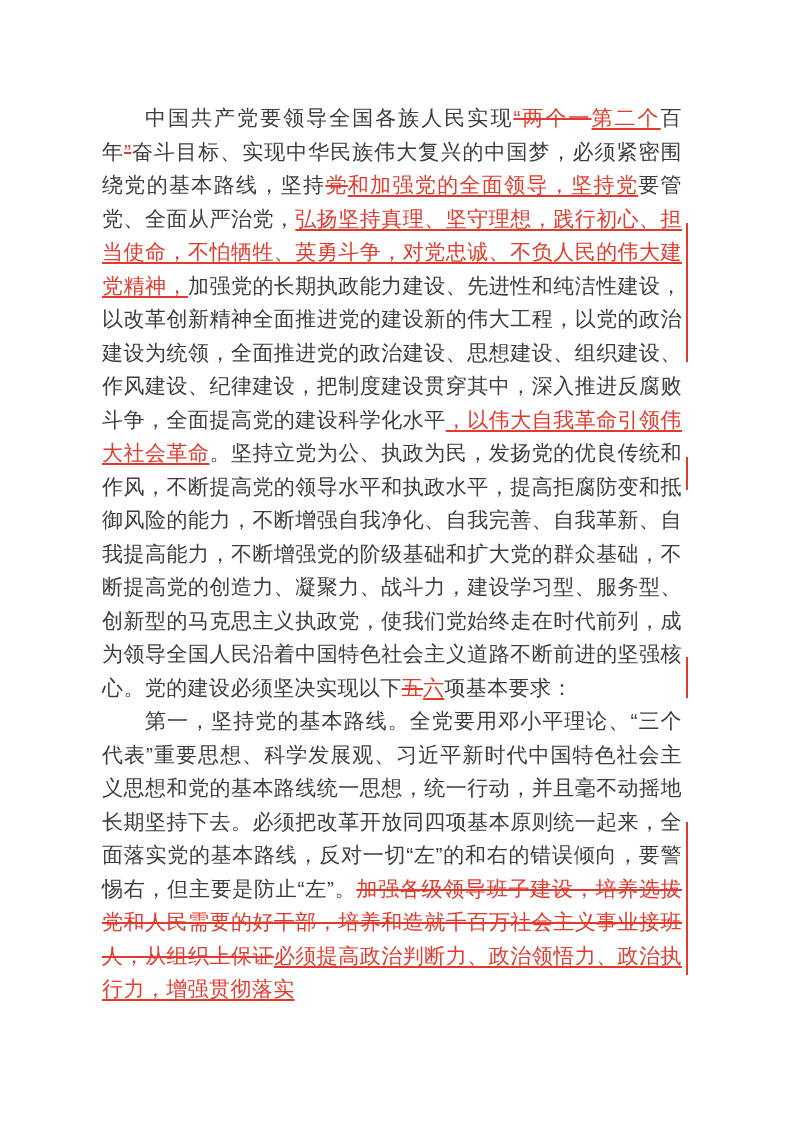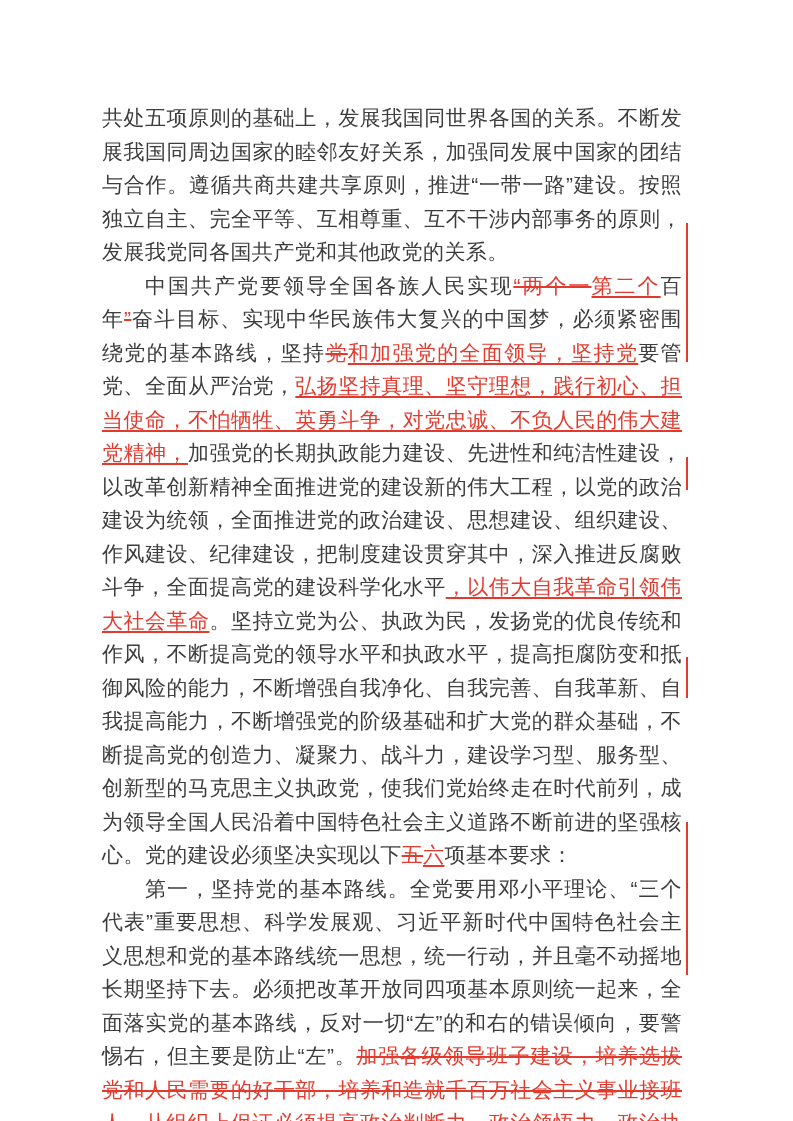--- a/index.html
+++ b/index.html
@@ -62,21 +62,20 @@
     left: 686px;
     width: 2px;
     background: var(--rev-color);
   }
 </style>
 </head>
 <body>
 
 <div class="page">
   <div class="text-body" id="text-body">
-      <p class="para"><span class="run-normal">共处五项原则的基础上，发展我国同世界各国的关系。不断发展我国同周边国家的睦邻友好关系，加强同发展中国家的团结与合作。遵循共商共建共享原则，推进“一带一路”建设。按照独立自主、完全平等、互相尊重、互不干涉内部事务的原则，发展我党同各国共产党和其他政党的关系。</span></p>
       <p class="para indent"><span class="run-normal">中国共产党要领导全国各族人民实现</span><span class="run-delete">“两个一</span><span class="run-insert">第二个</span><span class="run-normal">百年</span><span class="run-delete">”</span><span class="run-normal">奋斗目标、实现中华民族伟大复兴的中国梦，必须紧密围绕党的基本路线，坚持</span><span class="run-delete">党</span><span class="run-insert">和加强党的全面领导，坚持党</span><span class="run-normal">要管党、全面从严治党，</span><span class="run-insert">弘扬坚持真理、坚守理想，践行初心、担当使命，不怕牺牲、英勇斗争，对党忠诚、不负人民的伟大建党精神，</span><span class="run-normal">加强党的长期执政能力建设、先进性和纯洁性建设，以改革创新精神全面推进党的建设新的伟大工程，以党的政治建设为统领，全面推进党的政治建设、思想建设、组织建设、作风建设、纪律建设，把制度建设贯穿其中，深入推进反腐败斗争，全面提高党的建设科学化水平</span><span class="run-insert">，以伟大自我革命引领伟大社会革命</span><span class="run-normal">。坚持立党为公、执政为民，发扬党的优良传统和作风，不断提高党的领导水平和执政水平，提高拒腐防变和抵御风险的能力，不断增强自我净化、自我完善、自我革新、自我提高能力，不断增强党的阶级基础和扩大党的群众基础，不断提高党的创造力、凝聚力、战斗力，建设学习型、服务型、创新型的马克思主义执政党，使我们党始终走在时代前列，成为领导全国人民沿着中国特色社会主义道路不断前进的坚强核心。党的建设必须坚决实现以下</span><span class="run-delete">五</span><span class="run-insert">六</span><span class="run-normal">项基本要求：</span></p>
       <p class="para indent"><span class="run-normal">第一，坚持党的基本路线。全党要用邓小平理论、“三个代表”重要思想、科学发展观、习近平新时代中国特色社会主义思想和党的基本路线统一思想，统一行动，并且毫不动摇地长期坚持下去。必须把改革开放同四项基本原则统一起来，全面落实党的基本路线，反对一切“左”的和右的错误倾向，要警惕右，但主要是防止“左”。</span><span class="run-delete">加强各级领导班子建设，培养选拔党和人民需要的好干部，培养和造就千百万社会主义事业接班人，从组织上保证</span><span class="run-insert">必须提高政治判断力、政治领悟力、政治执行力，增强贯彻落实</span></p>
     </div>
   <div id="change-bars">
       <div class="change-bar" style="top: 223px; height: 139px;"></div>
       <div class="change-bar" style="top: 457px; height: 33px;"></div>
       <div class="change-bar" style="top: 657px; height: 41px;"></div>
       <div class="change-bar" style="top: 822px; height: 153px;"></div>
     </div>
 </div>

